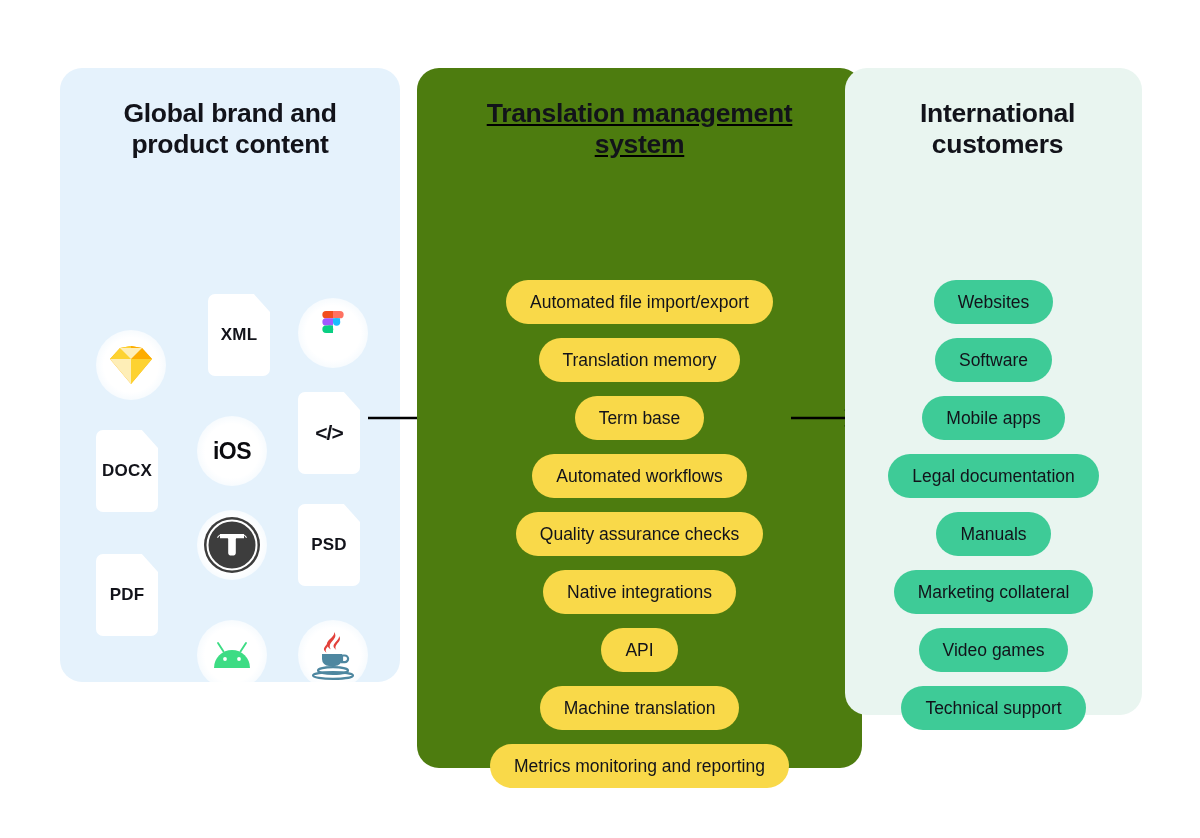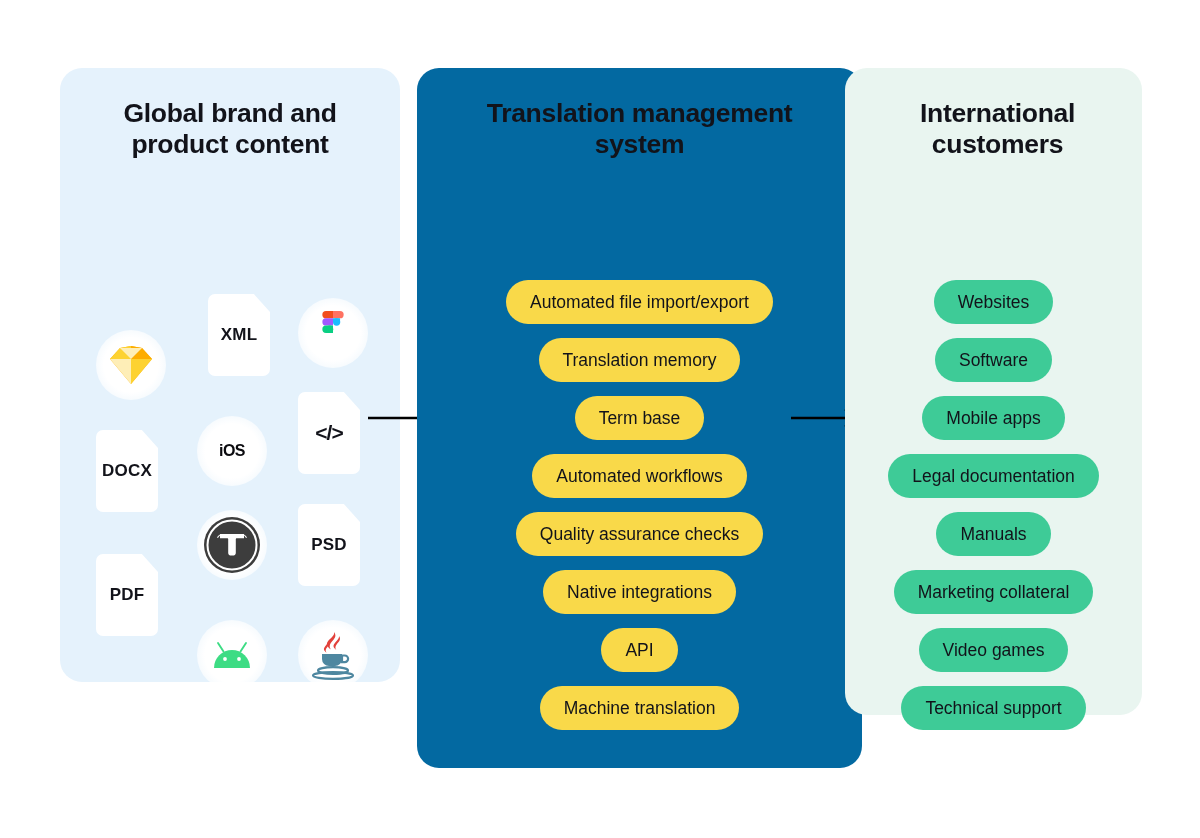--- a/index.html
+++ b/index.html
@@ -15,21 +15,21 @@
   
   .panel{position:absolute;border-radius:22px;box-sizing:border-box;}
   .panel-title{
     font-weight:bold;color:#12131a;text-align:center;
     line-height:1.17;letter-spacing:-.3px;
   }
 
   #panel-left{left:60px;top:68px;width:340px;height:614px;background:#e5f2fc;}
   #panel-left .panel-title{font-size:26.5px;padding:30px 22px 0;}
 
-  #panel-mid{left:417px;top:68px;width:445px;height:700px;background:#0369a1;}
+  #panel-mid{left:417px;top:68px;width:445px;height:700px;background:#4d7c0f;text-decoration:underline;}
   #panel-mid .panel-title{font-size:26.5px;padding:30px 26px 0;}
 
   #panel-right{left:845px;top:68px;width:297px;height:647px;background:#e9f5f0;padding-left:8px;}
   #panel-right .panel-title{font-size:26.5px;padding:30px 18px 0;}
 
   
   .pill-col{position:absolute;left:0;right:0;display:flex;flex-direction:column;align-items:center;}
   .pill{
     border-radius:999px;
     font-size:17.5px;
@@ -57,21 +57,21 @@
     display:flex;align-items:center;justify-content:center;
     font-size:17px;font-weight:bold;color:#12131a;letter-spacing:.2px;
   }
   .doc.code{font-size:21px;font-weight:bold;letter-spacing:-1px;}
 
   .circ{
     width:70px;height:70px;border-radius:50%;
     background:radial-gradient(circle at 50% 50%, #ffffff 55%, rgba(255,255,255,.55) 78%, rgba(255,255,255,0) 100%);
     display:flex;align-items:center;justify-content:center;
   }
-  .circ .label{font-size:16px;font-weight:bold;color:#0b0b0f;letter-spacing:-.5px;}
+  .circ .label{font-size:23px;font-weight:bold;color:#0b0b0f;letter-spacing:-.5px;}
 
   
   .arrow{position:absolute;height:22px;}
   #arrow-1{left:368px;top:407px;width:72px;}
   #arrow-2{left:791px;top:407px;width:72px;}
 </style>
 </head>
 <body>
 
 <div class="stage">
@@ -185,20 +185,21 @@
     <div class="panel-title">Translation management system</div>
     <div class="pill-col" id="mid-pills">
         <div class="pill">Automated file import/export</div>
         <div class="pill">Translation memory</div>
         <div class="pill">Term base</div>
         <div class="pill">Automated workflows</div>
         <div class="pill">Quality assurance checks</div>
         <div class="pill">Native integrations</div>
         <div class="pill">API</div>
         <div class="pill">Machine translation</div>
+        <div class="pill">Metrics monitoring and reporting</div>
       </div>
   </div>
 
   <div class="arrow" id="arrow-2">
     <svg width="72" height="22" viewBox="0 0 72 22">
       <line x1="0" y1="11" x2="64" y2="11" stroke="#000" stroke-width="2.4"></line>
       <polyline points="55,3 67,11 55,19" fill="none" stroke="#000" stroke-width="2.4" stroke-linecap="square"></polyline>
     </svg>
   </div>
 

